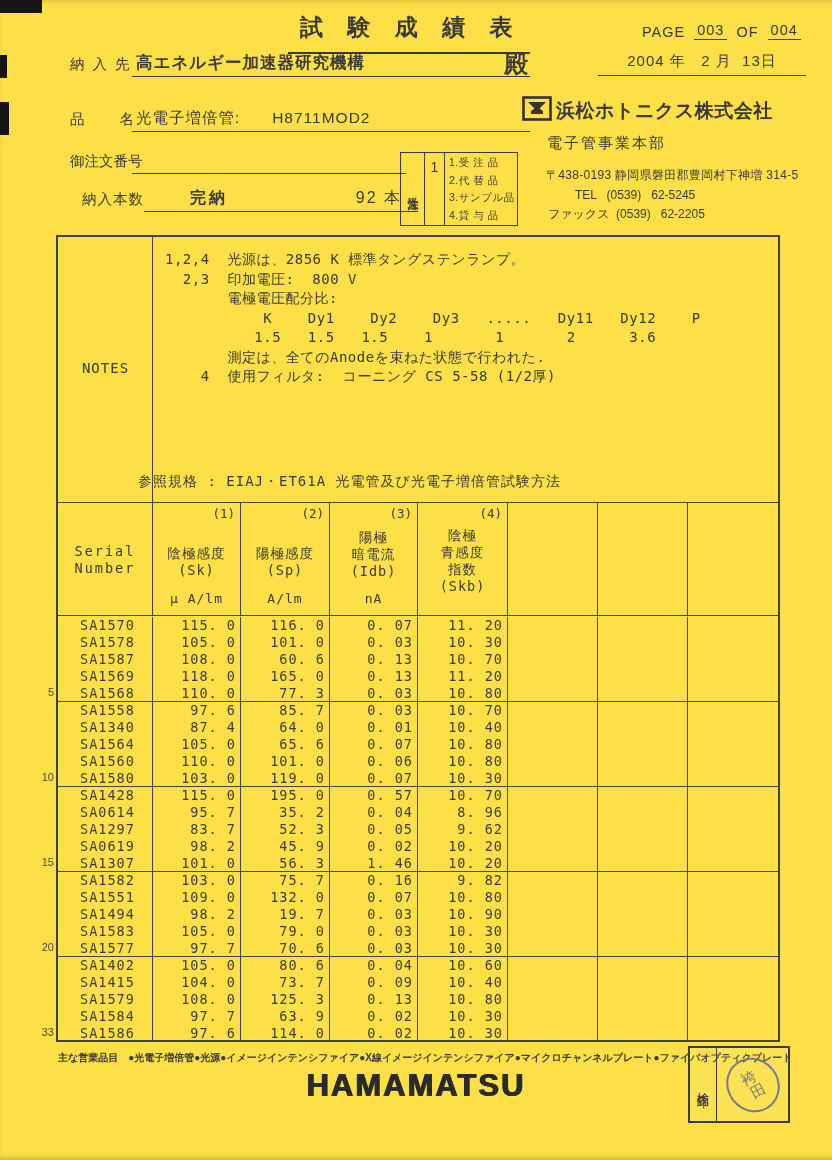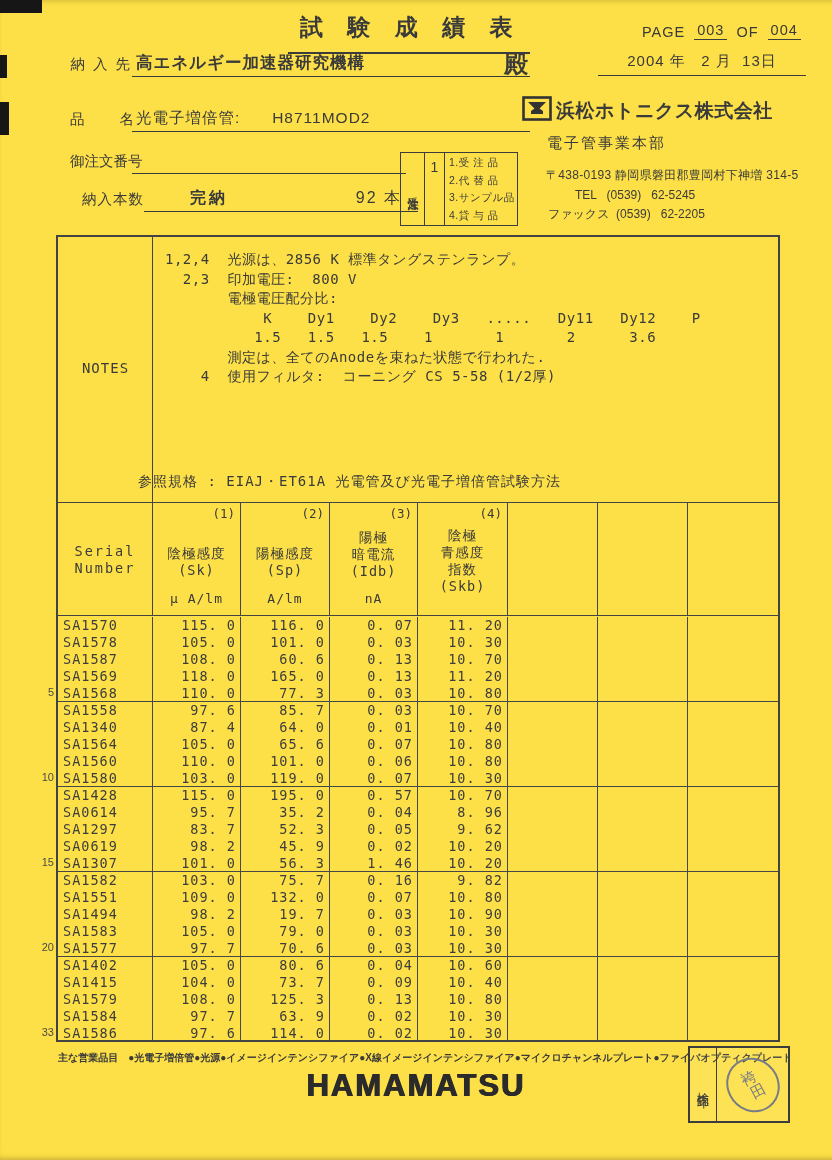--- a/index.html
+++ b/index.html
@@ -11,21 +11,21 @@
   
   .art{position:absolute;background:#161616;}
   
   .title{left:288px;top:12px;font-size:23px;font-weight:bold;letter-spacing:9px;
          border-bottom:2.5px solid #3c3c3c;padding:0 8px 9px 12px;white-space:nowrap;}
   .pageline{left:642px;top:22px;font-size:14.5px;letter-spacing:1px;display:flex;align-items:flex-end;gap:9px;white-space:nowrap;}
   .pnum{border-bottom:1.5px solid #3c3c3c;padding:0 3px 1px;}
   .dateline{left:598px;top:52px;width:208px;border-bottom:1.5px solid #3c3c3c;
             font-size:15px;letter-spacing:1px;text-align:center;padding-bottom:4px;white-space:pre;}
   .frow{position:absolute;display:flex;align-items:flex-end;white-space:pre;}
-  .flabel{font-size:14.5px;letter-spacing:2px;padding-bottom:3px;text-align:right;}
+  .flabel{font-size:14.5px;letter-spacing:2px;padding-bottom:3px;}
   .uval{border-bottom:1.8px solid #3c3c3c;display:flex;justify-content:space-between;align-items:flex-end;padding:0 2px 2px 4px;gap:21px;}
   .rec-val{font-size:16.5px;font-weight:bold;letter-spacing:1px;}
   .rec-hon{font-size:24px;font-weight:bold;line-height:20px;}
   .prod-val{font-size:15.5px;letter-spacing:1px;}
   .qty-status{font-size:16px;font-weight:bold;letter-spacing:3px;margin-left:42px;}
   .qty-count{font-size:16px;letter-spacing:2px;margin-right:14px;}
   
   .ombox{left:400px;top:152px;width:118px;height:74px;border:1.8px solid #3c3c3c;display:flex;box-sizing:border-box;}
   .om-vert{width:23px;border-right:1.2px solid #3c3c3c;writing-mode:vertical-rl;text-align:center;
            font-size:11.5px;letter-spacing:1px;line-height:23px;}
@@ -57,21 +57,21 @@
   .h-serial .hname{margin-top:40px;letter-spacing:2px;}
   .h-c1 .hname,.h-c2 .hname{margin-top:42px;}
   .h-c3 .hname{margin-top:26px;}
   .h-c4 .hname{margin-top:24px;}
   .tbody{position:absolute;left:0;top:380px;width:720px;height:425px;}
   .trow{display:grid;grid-template-columns:95px 88px 89px 88px 90px 90px 90px 90px;height:17px;box-sizing:border-box;
         font-family:"DejaVu Sans Mono",monospace;font-size:13.5px;line-height:16.5px;letter-spacing:1px;color:#3d3d3d;}
   .trow>div{border-right:1.6px solid #464646;overflow:hidden;}
   .trow>div:last-child{border-right:none;}
   .trow.group-end{border-bottom:1.6px solid #464646;height:17px;}
-  .c-serial{text-align:left;padding-left:5px;}
+  .c-serial{text-align:center;padding-left:5px;}
   .c-num{text-align:right;padding-right:4px;white-space:pre;}
   .rownum{position:absolute;width:14px;text-align:right;font-size:11px;color:#4a4a4a;left:40px;}
   
   .foot-products{left:58px;top:1051px;font-size:10px;font-weight:bold;white-space:nowrap;letter-spacing:0;}
   .foot-products .plabel{margin-right:10px;}
   .brand{left:276px;top:1068px;width:280px;text-align:center;font-size:31px;font-weight:bold;letter-spacing:2px;color:#2b2b2b;
          text-shadow:.6px 0 0 currentColor,-.6px 0 0 currentColor;}
   .stampbox{left:688px;top:1046px;width:102px;height:77px;border:2px solid #3c3c3c;display:flex;box-sizing:border-box;background:rgba(255,255,255,.08);}
   .stamp-label{width:26px;border-right:1.4px solid #3c3c3c;writing-mode:vertical-rl;text-align:center;
                font-size:12.5px;letter-spacing:2px;line-height:26px;}

